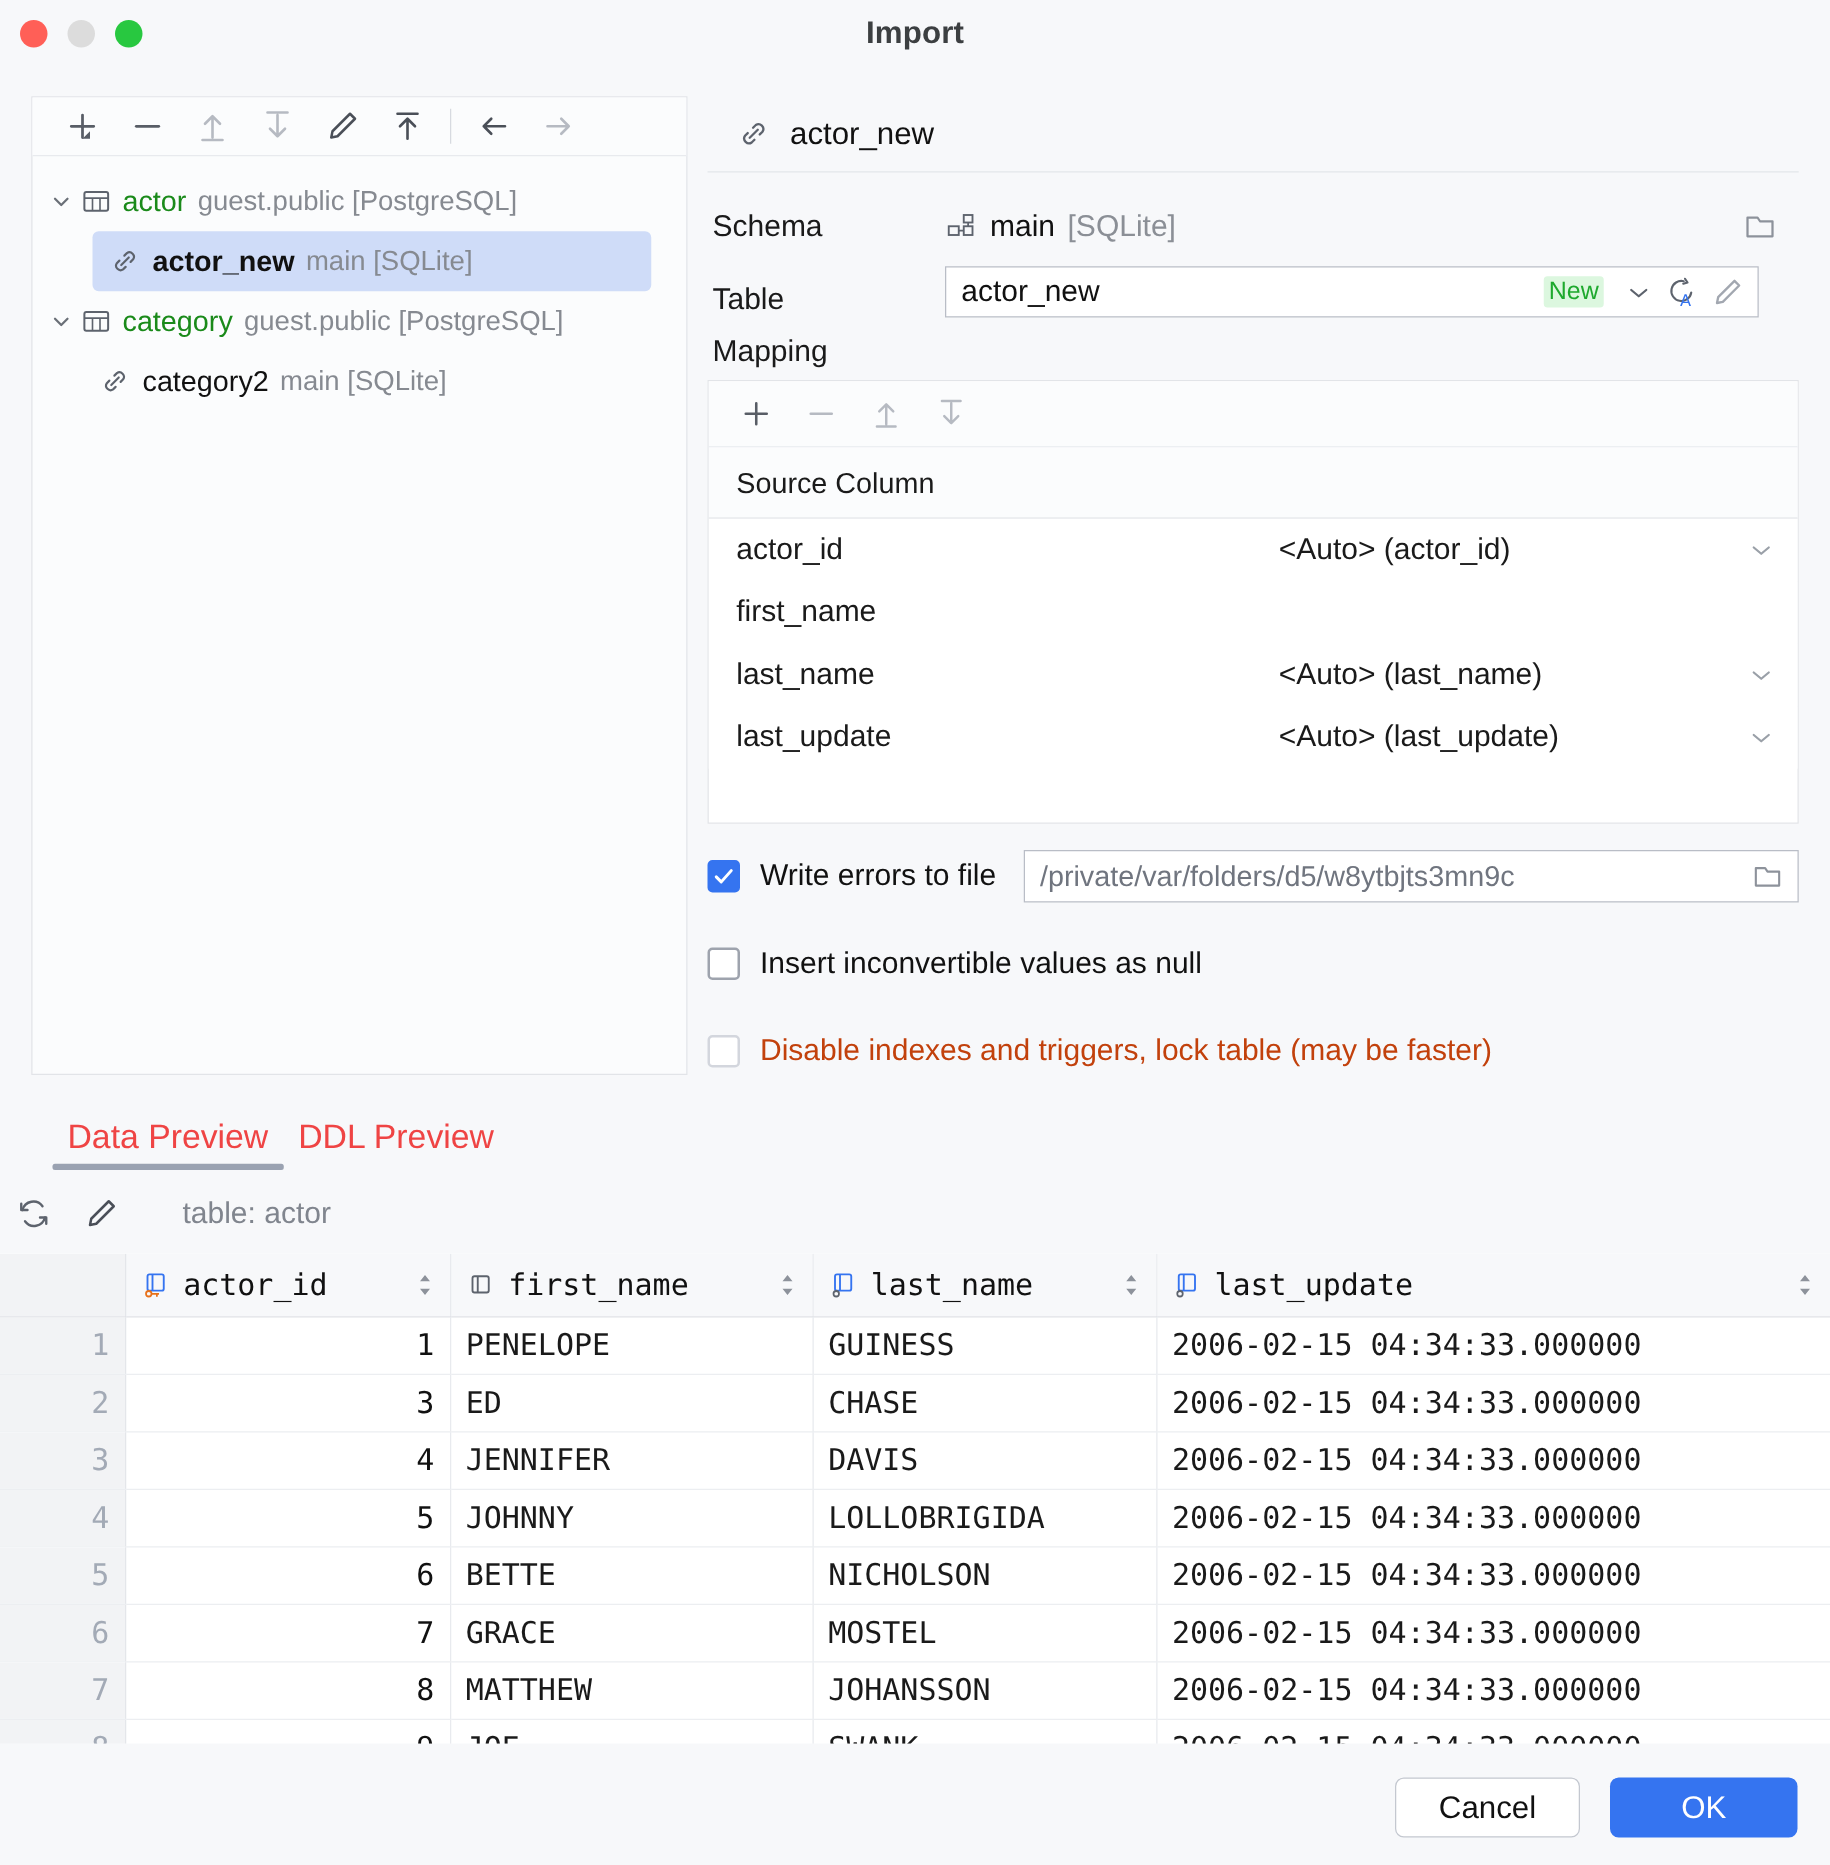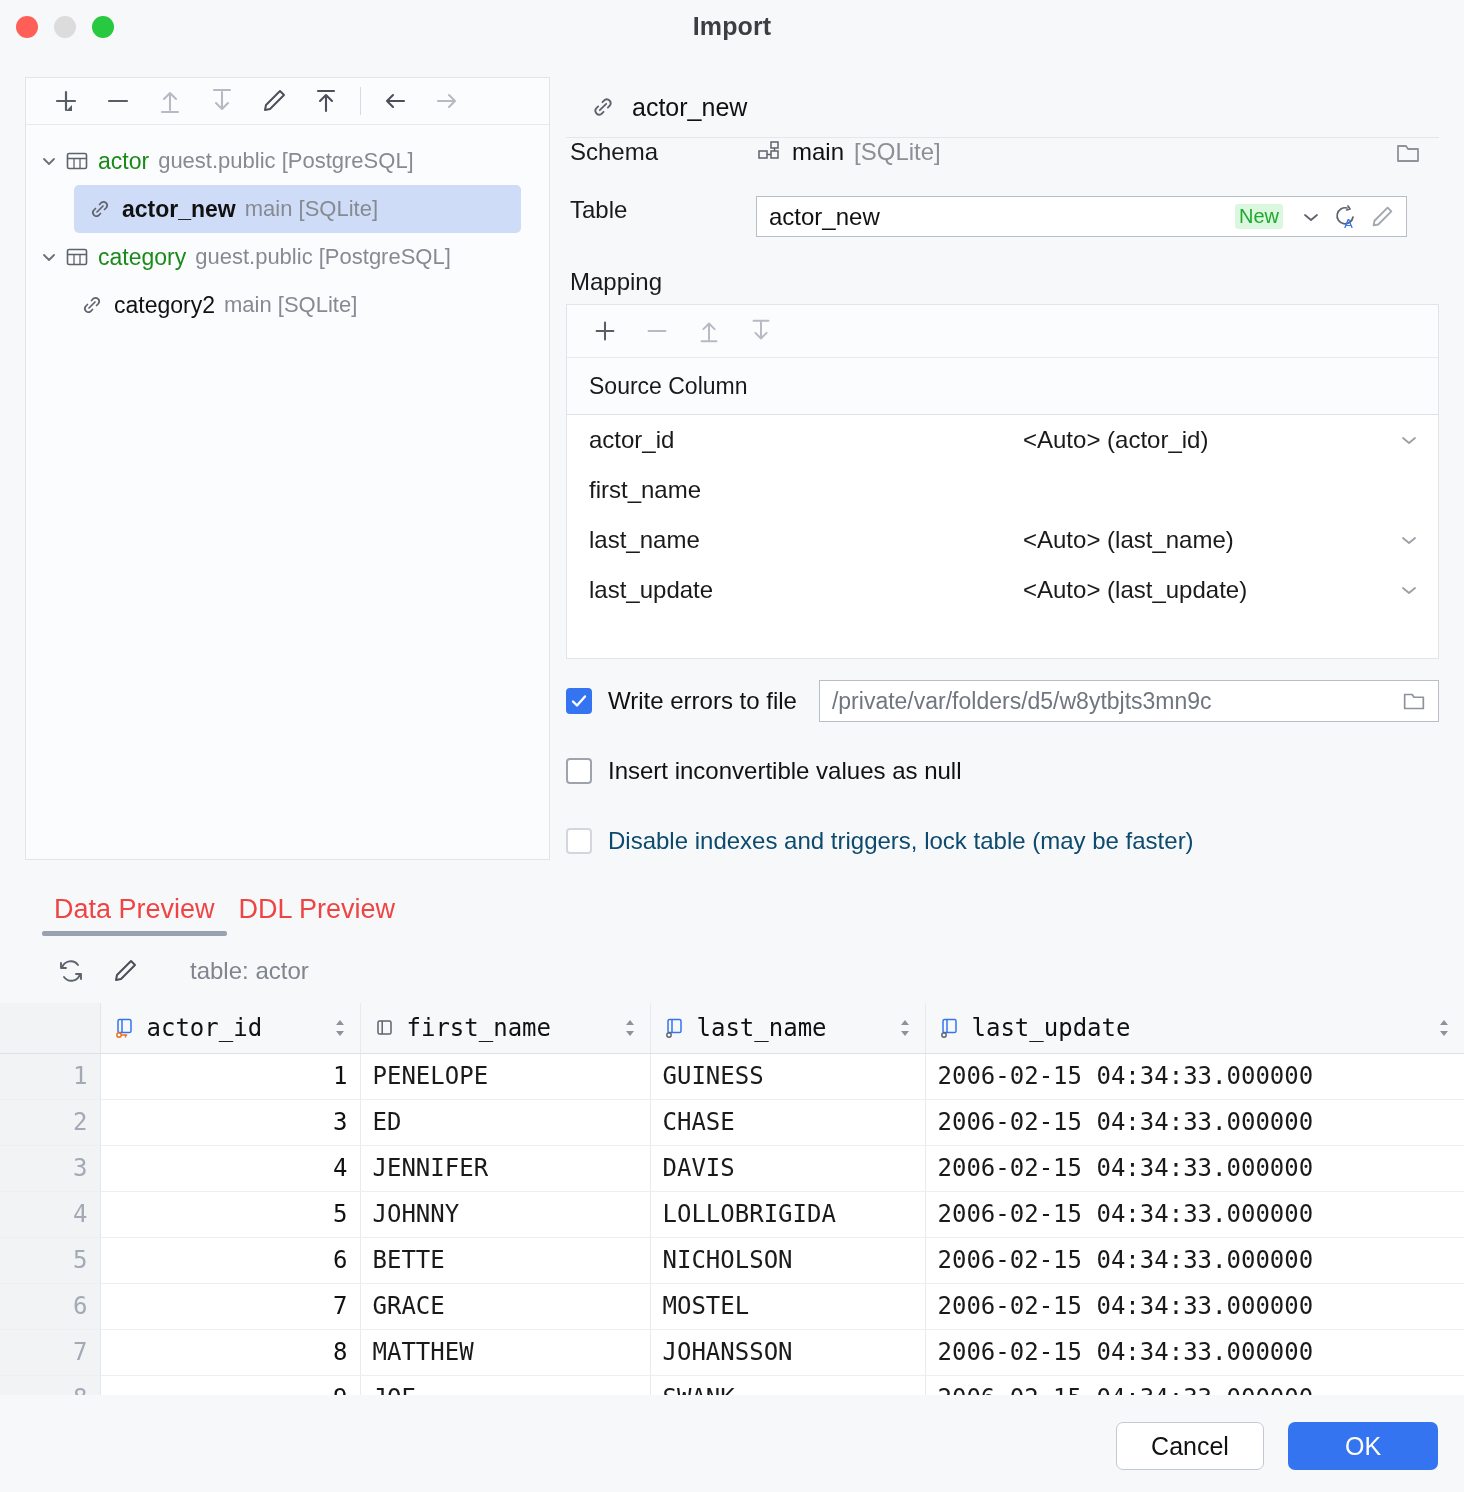--- a/index.html
+++ b/index.html
@@ -85,21 +85,21 @@
   .right {
     position: absolute; left: 566px; top: 77px; width: 873px;
   }
   .rhead {
     display: flex; align-items: center; gap: 14px; height: 60px;
     padding-left: 22px;
   }
   .rhead .txt { font-size: 25px; color: #111; }
   .rhead-divider { height: 1px; background: #e4e6ea; margin: 0 0 0 0; }
 
-  .form-row { display: flex; align-items: flex-start; height: 58px; }
+  .form-row { display: flex; align-items: flex-end; height: 58px; }
   .form-label { width: 186px; font-size: 24px; color: #1a1a1a; padding-left: 4px; }
   .schema-val { display: flex; align-items: center; gap: 10px; font-size: 24px; }
   .schema-val .dbname { color: #111; }
   .schema-val .dbtype { color: #8b8f96; }
   .folder-btn { margin-left: auto; padding-right: 16px; display:flex; }
 
   .table-input {
     flex: 1; height: 41px; margin-right: 32px;
     background: #fff; border: 1px solid #b9bdc6;
     display: flex; align-items: center;
@@ -140,21 +140,21 @@
 
   .check-row { display: flex; align-items: center; height: 56px; margin-top: 14px; }
   .cbox {
     width: 26px; height: 26px; border-radius: 4px; box-sizing: border-box;
     border: 2px solid #9ea3ad; background: #fff; flex: none;
     display: flex; align-items: center; justify-content: center;
   }
   .cbox.checked { background: #3574f0; border-color: #3574f0; }
   .cbox.disabled { border-color: #d3d6dd; }
   .check-label { font-size: 24px; margin-left: 16px; color: #111; }
-  .check-label.disabled { color: #0c4a6e; }
+  .check-label.disabled { color: #c2410c; }
   .errfile {
     margin-left: 22px; flex: 1; height: 42px; background: #fff;
     border: 1px solid #b9bdc6; box-sizing: border-box;
     display: flex; align-items: center; padding: 0 10px 0 12px;
   }
   .errfile .p { font-size: 23px; color: #70757f; flex: 1; white-space: nowrap; overflow: hidden; }
 
   
   .tabs {
     position: absolute; left: 0; top: 880px; width: 1464px; height: 56px;
@@ -162,21 +162,21 @@
   }
   .tab {
     font-size: 27px; color: #ef4444; padding: 0 12px 11px 12px; position: relative;
   }
   .tab.active::after {
     content: ""; position: absolute; left: 0; right: 0; bottom: 0;
     height: 5px; background: #9aa2b1; border-radius: 2px;
   }
   .prev-toolbar {
     position: absolute; left: 0; top: 940px; width: 1464px; height: 62px;
-    display: flex; align-items: center; padding-left: 44px; box-sizing: border-box;
+    display: flex; align-items: center; box-sizing: border-box;
   }
   .pt-btn { width: 54px; height: 50px; display:flex; align-items:center; justify-content:center; }
   .prev-title { font-size: 24px; color: #80858e; margin-left: 38px; }
 
   .grid {
     position: absolute; left: 0; top: 1003px; width: 1464px; height: 392px;
     overflow: hidden; background: #fff;
   }
   .grid table { border-collapse: collapse; width: 1464px; table-layout: fixed; }
   .grid th, .grid td {

